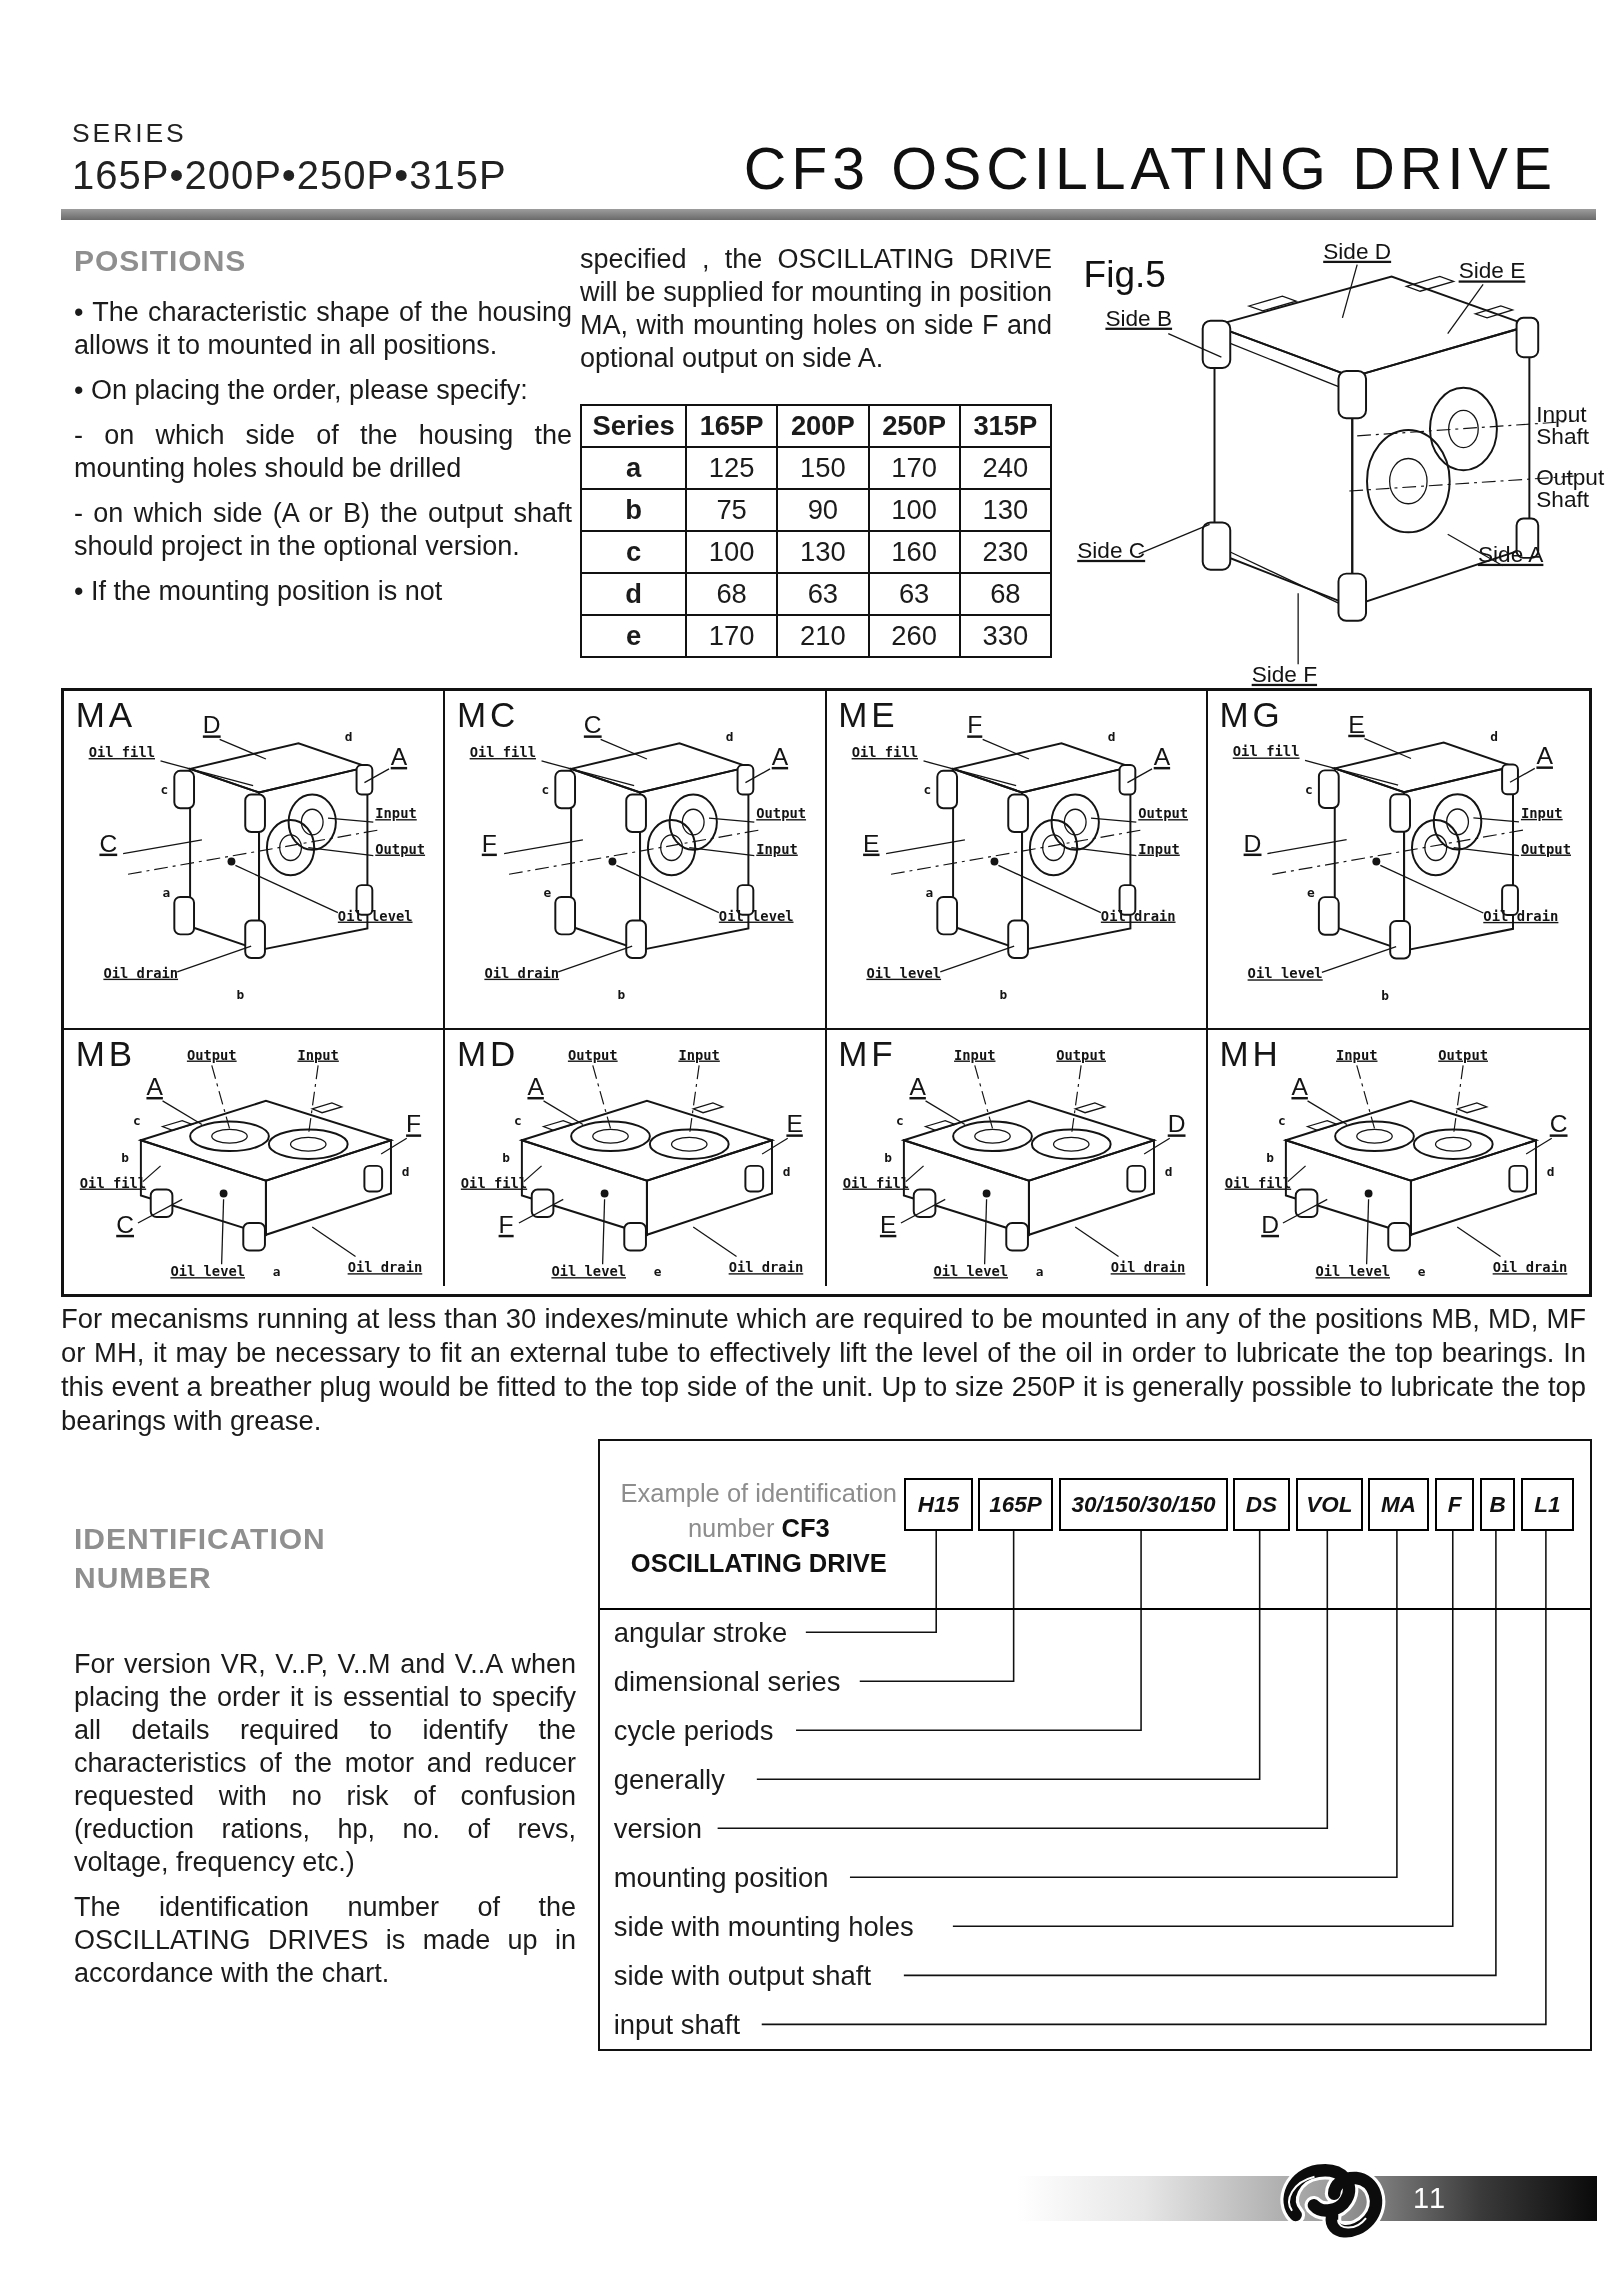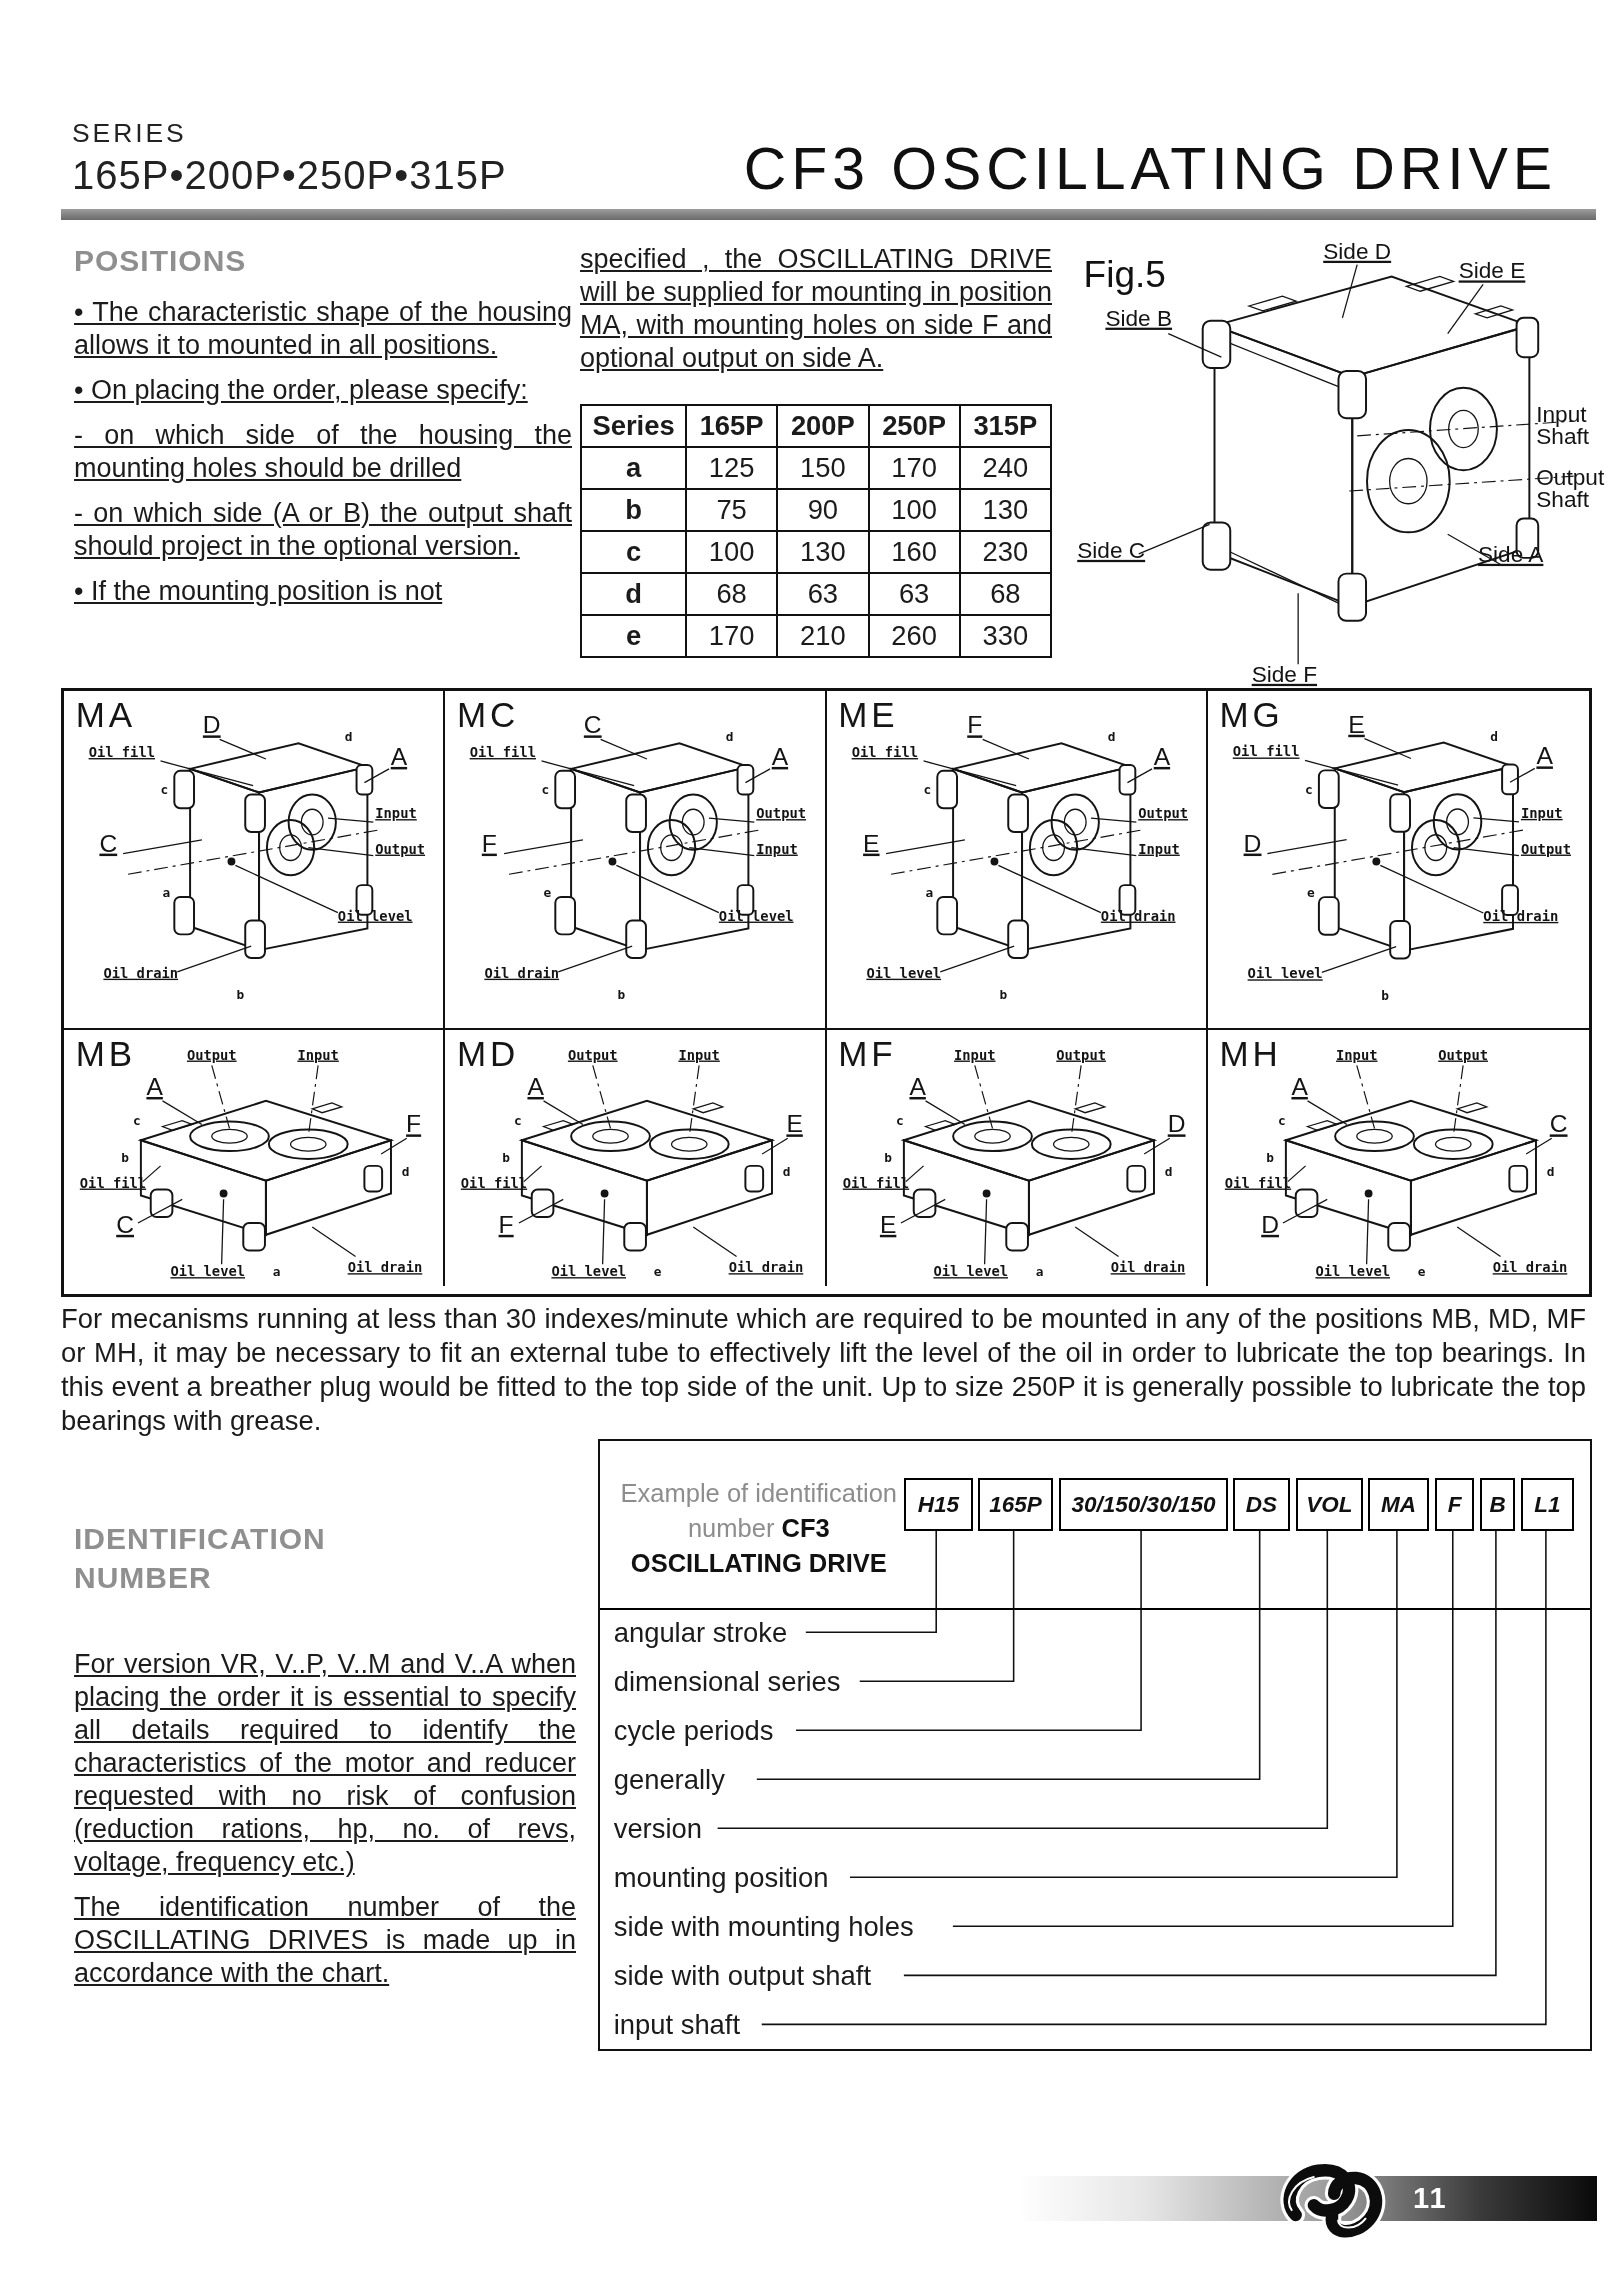--- a/index.html
+++ b/index.html
@@ -10,21 +10,21 @@
   
   .series-label{left:72px;top:118px;font-size:26.5px;letter-spacing:2.9px;color:#222;}
   .series-models{left:72px;top:153px;font-size:40px;letter-spacing:1px;color:#222;}
   .doc-title{right:63px;top:135px;font-size:59px;letter-spacing:4.9px;color:#101010;white-space:nowrap;}
   .header-rule{left:61px;top:209px;width:1535px;height:10.8px;
                background:linear-gradient(#9d9d9d,#6a6a6a);}
 
   
   .col-left{left:74px;top:241px;width:498px;}
   .gray-head{color:#8f8f8f;font-size:30px;line-height:39px;font-weight:bold;letter-spacing:1px;}
-  .body-p{font-size:27px;line-height:33px;text-align:justify;margin:12px 0 2px 0;color:#1b1b1b;text-decoration:underline;}
+  .body-p{font-size:27px;line-height:33px;text-align:justify;margin:12px 0 2px 0;color:#1b1b1b;}
   .col-left .body-p:first-of-type{margin-top:15.7px;}
   .col-mid{left:580px;top:243px;width:472px;}
 
   
   table.dims{border-collapse:collapse;width:100%;margin-top:29px;}
   table.dims th,table.dims td{border:2.9px solid #111;height:40px;text-align:center;
       font-size:27.4px;padding:0;}
   table.dims th{font-weight:bold;}
   table.dims td.rl{font-weight:bold;width:103px;}
 
@@ -65,21 +65,21 @@
   .id-box{position:absolute;top:37px;height:49px;border:2.9px solid #000;display:flex;
           align-items:center;justify-content:center;font-style:italic;font-weight:bold;
           font-size:22.5px;color:#111;background:#fff;}
   .id-divider{position:absolute;left:0;right:0;top:167px;border-top:2.9px solid #000;}
   .id-field{position:absolute;left:13.7px;height:49px;line-height:49px;font-size:27.4px;color:#1b1b1b;}
   .id-lines{position:absolute;left:0;top:0;}
 
   
   .footer-bar{left:1017px;top:2176px;width:580px;height:45px;
       background:linear-gradient(to right,#ffffff,#e6e6e6 22%,#9a9a9a 55%,#3a3a3a 80%,#0a0a0a);}
-  .page-num{left:1413px;top:2182px;font-size:29px;font-weight:bold;color:#ffffff;letter-spacing:2px;}
+  .page-num{left:1413px;top:2182px;font-size:29px;font-weight:normal;color:#ffffff;letter-spacing:2px;}
   .logo{left:1270px;top:2150px;width:129px;height:90px;}
 </style>
 </head>
 <body>
 
 <div class="page">
 
   <div class="abs series-label">SERIES</div>
   <div class="abs series-models">165P•200P•250P•315P</div>
   <div class="abs doc-title">CF3 OSCILLATING DRIVE</div>

